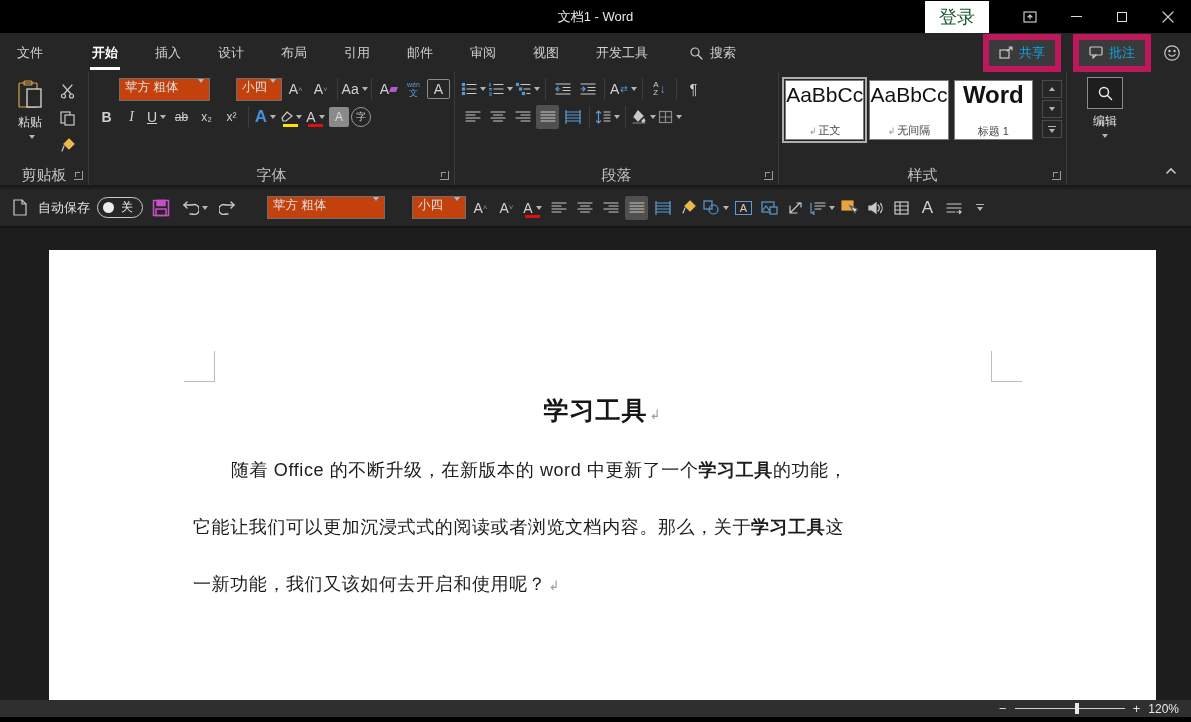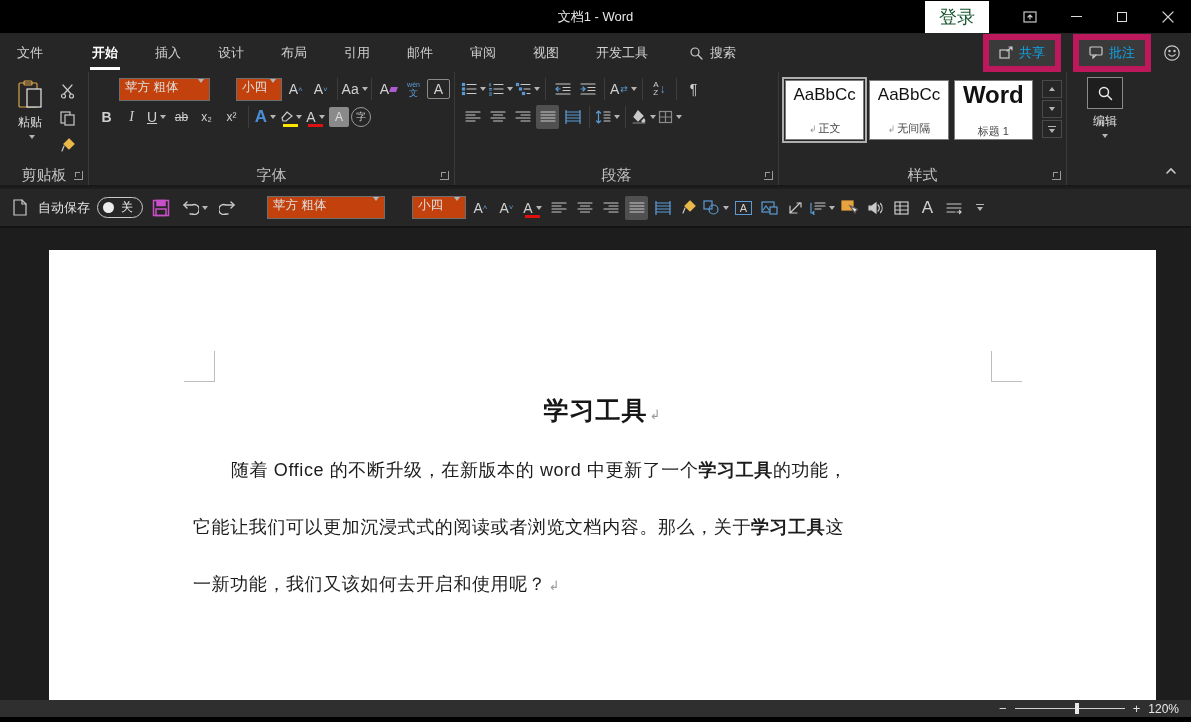--- a/index.html
+++ b/index.html
@@ -44,21 +44,21 @@
   .yelbar { position:absolute; left:4px; right:4px; bottom:2px; height:3px; background:#ffe400; }
 
   
   .paste { width:48px; display:flex; flex-direction:column; align-items:center; gap:4px; padding-top:3px; cursor:pointer; }
   .paste-label { font-size:12px; color:#e0e0e0; }
   .clipcol { display:flex; flex-direction:column; gap:3px; margin-left:2px; padding-top:2px; }
 
   
   .stylecard { width:84px; height:60px; background:#fff; border:1px solid #7a7a7a; display:flex; flex-direction:column; align-items:center; justify-content:center; cursor:pointer; color:#111; }
   .stylecard.sel { outline:2px solid #aeaeae; outline-offset:1px; }
-  .sc-sample { font-size:17px; white-space:nowrap; overflow:hidden; max-width:78px; }
+  .sc-sample { font-size:21px; white-space:nowrap; overflow:hidden; max-width:78px; }
   .sc-sample.h1 { font-size:24px; font-weight:bold; }
   .sc-name { font-size:11px; color:#444; margin-top:16px; white-space:nowrap; }
   .sc-mark { color:#999; font-size:9px; margin-right:2px; }
   .scrollcol { display:flex; flex-direction:column; gap:2px; margin-left:4px; }
   .scrollbtn { width:20px; height:18px; border:1px solid #4a4a4a; display:flex; align-items:center; justify-content:center; cursor:pointer; }
   .caru { width:0;height:0;border-left:3.5px solid transparent;border-right:3.5px solid transparent;border-bottom:4px solid #b5b5b5; }
 
   .editbox { width:36px; height:32px; border:1px solid #8a8a8a; background:#1e1e1e; display:flex; align-items:center; justify-content:center; cursor:pointer; }
   .collapse { position:absolute; right:14px; bottom:6px; cursor:pointer; }
 

